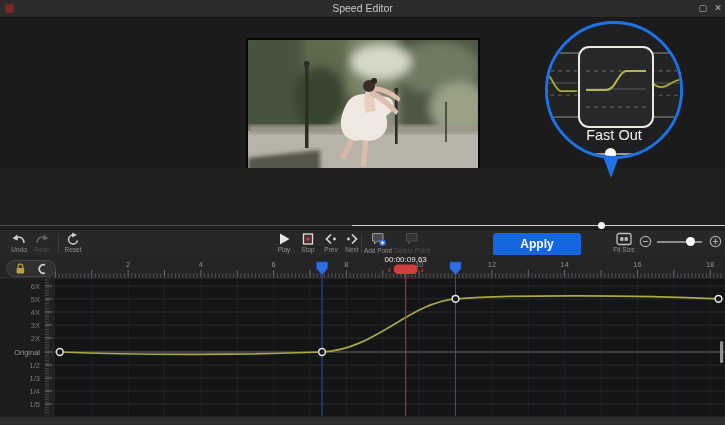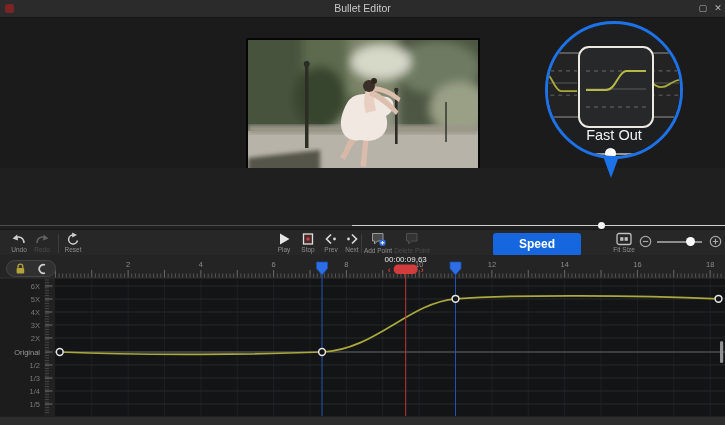--- a/index.html
+++ b/index.html
@@ -59,21 +59,21 @@
   #lock-pill{left:6px;top:260px;width:50px;height:17px;background:#303030;border:1px solid #454545;
       border-radius:9px;display:flex;align-items:center;justify-content:space-evenly;box-sizing:border-box;}
 </style>
 </head>
 <body>
 
 <div id="app">
 
   <div class="abs" id="titlebar">
     <div class="abs" id="app-icon"></div>
-    <div class="abs" id="title-text">Bullet Editor</div>
+    <div class="abs" id="title-text">Speed Editor</div>
     <div class="abs win-btn" style="left:696px;">▢</div>
     <div class="abs win-btn" style="left:711px;">✕</div>
   </div>
 
   <div class="abs" id="stage">
     <div class="abs" id="video-frame">
       <svg width="230" height="140" viewBox="0 0 230 140">
         <defs>
           <filter id="bl">
               <feGaussianBlur stdDeviation="5"></feGaussianBlur>
@@ -340,21 +340,21 @@
       </svg>
       <div class="tb-label">Add Point</div>
     </div>
     <div class="tb-btn dimmed" style="left:394px;">
       <svg width="17" height="15" viewBox="0 0 17 15">
         <path d="M2.5 1.5 h10.5 v7.5 h-5.5 l-3 3 v-3 h-2 z" fill="#4a4a4a" stroke="#9a9a9a" stroke-width="1"></path>
       </svg>
       <div class="tb-label">Delete Point</div>
     </div>
 
-    <div class="abs" id="apply-btn">Speed</div>
+    <div class="abs" id="apply-btn">Apply</div>
 
     <div class="tb-btn" style="left:606px;">
       <svg width="16" height="14" viewBox="0 0 16 14">
         <rect x="1" y="1.5" width="14" height="11" rx="2" fill="none" stroke="#c0c0c0" stroke-width="1.3"></rect>
         <rect x="4.2" y="5.2" width="3.2" height="3.6" fill="#c0c0c0"></rect>
         <rect x="8.6" y="5.2" width="3.2" height="3.6" fill="#c0c0c0"></rect>
       </svg>
       <div class="tb-label">Fit Size</div>
     </div>
 

